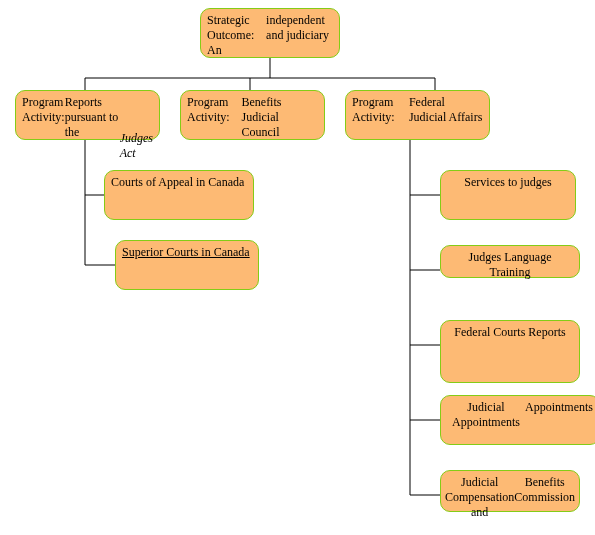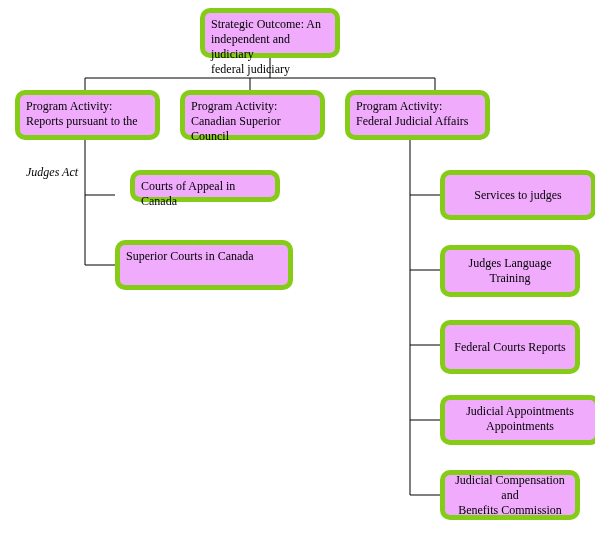--- a/index.html
+++ b/index.html
@@ -8,27 +8,27 @@
     padding: 0;
     width: 595px;
     height: 535px;
     font-family: "Times New Roman", serif;
     font-size: 12px;
     background: #fff;
     position: relative;
   }
   .box {
     position: absolute;
-    border: 5px solid #84cc16;
+    border: 1px solid #84cc16;
     border-radius: 10px;
-    background: #f0abfc;
+    background: #fdba74;
     padding: 4px 6px;
     line-height: 1.25;
     display: flex;
-    flex-direction: column;
+    flex-direction: row;
     justify-content: flex-start;
   }
   .italic { font-style: italic; margin-top: 36px; }
   svg.connectors {
     position: absolute;
     top: 0; left: 0;
     width: 595px; height: 535px;
     pointer-events: none;
   }
 </style>
@@ -56,60 +56,59 @@
   <line x1="410" y1="195" x2="440" y2="195" stroke="#000" stroke-width="1"></line>
   <line x1="410" y1="270" x2="440" y2="270" stroke="#000" stroke-width="1"></line>
   <line x1="410" y1="345" x2="440" y2="345" stroke="#000" stroke-width="1"></line>
   <line x1="410" y1="420" x2="440" y2="420" stroke="#000" stroke-width="1"></line>
   <line x1="410" y1="495" x2="440" y2="495" stroke="#000" stroke-width="1"></line>
 </svg>
 
 <div class="box" style="left:200px; top:8px; width:140px; height:50px;">
   <span>Strategic Outcome: An</span>
   <span>independent and judiciary</span>
-  <span>federal judiciary</span>
 </div>
 
 <div class="box" style="left:15px; top:90px; width:145px; height:50px;">
   <span>Program Activity:</span>
   <span>Reports pursuant to the</span>
   <span class="italic">Judges Act</span>
 </div>
 
 <div class="box" style="left:180px; top:90px; width:145px; height:50px;">
   <span>Program Activity:</span>
-  <span>Canadian Superior Council</span>
+  <span>Benefits Judicial Council</span>
 </div>
 
 <div class="box" style="left:345px; top:90px; width:145px; height:50px;">
   <span>Program Activity:</span>
   <span>Federal Judicial Affairs</span>
 </div>
 
-<div class="box" style="left:130px; top:170px; width:150px; height:32px; justify-content:flex-start;">
+<div class="box" style="left:104px; top:170px; width:150px; height:50px; justify-content:flex-start;">
   <span>Courts of Appeal in Canada</span>
 </div>
 
-<div class="box" style="left:115px; top:240px; width:178px; height:50px; justify-content:flex-start;">
+<div class="box" style="left:115px; top:240px; width:144px; height:50px; justify-content:flex-start;text-decoration:underline;">
   <span>Superior Courts in Canada</span>
 </div>
 
-<div class="box" style="left:440px; top:170px; width:156px; height:50px; justify-content:center; text-align:center;">
+<div class="box" style="left:440px; top:170px; width:136px; height:50px; justify-content:center; text-align:center;">
   <span>Services to judges</span>
 </div>
 
-<div class="box" style="left:440px; top:245px; width:140px; height:52px; justify-content:center; text-align:center;">
+<div class="box" style="left:440px; top:245px; width:140px; height:33px; justify-content:center; text-align:center;">
   <span>Judges Language Training</span>
 </div>
 
-<div class="box" style="left:440px; top:320px; width:140px; height:54px; justify-content:center; text-align:center;">
+<div class="box" style="left:440px; top:320px; width:140px; height:63px; justify-content:center; text-align:center;">
   <span>Federal Courts Reports</span>
 </div>
 
 <div class="box" style="left:440px; top:395px; width:160px; height:50px; text-align:center;">
   <span>Judicial Appointments</span>
   <span>Appointments</span>
 </div>
 
-<div class="box" style="left:440px; top:470px; width:140px; height:50px; justify-content:center; text-align:center;">
+<div class="box" style="left:440px; top:470px; width:140px; height:42px; justify-content:center; text-align:center;">
   <span>Judicial Compensation and</span>
   <span>Benefits Commission</span>
 </div>
 
 </body></html>

